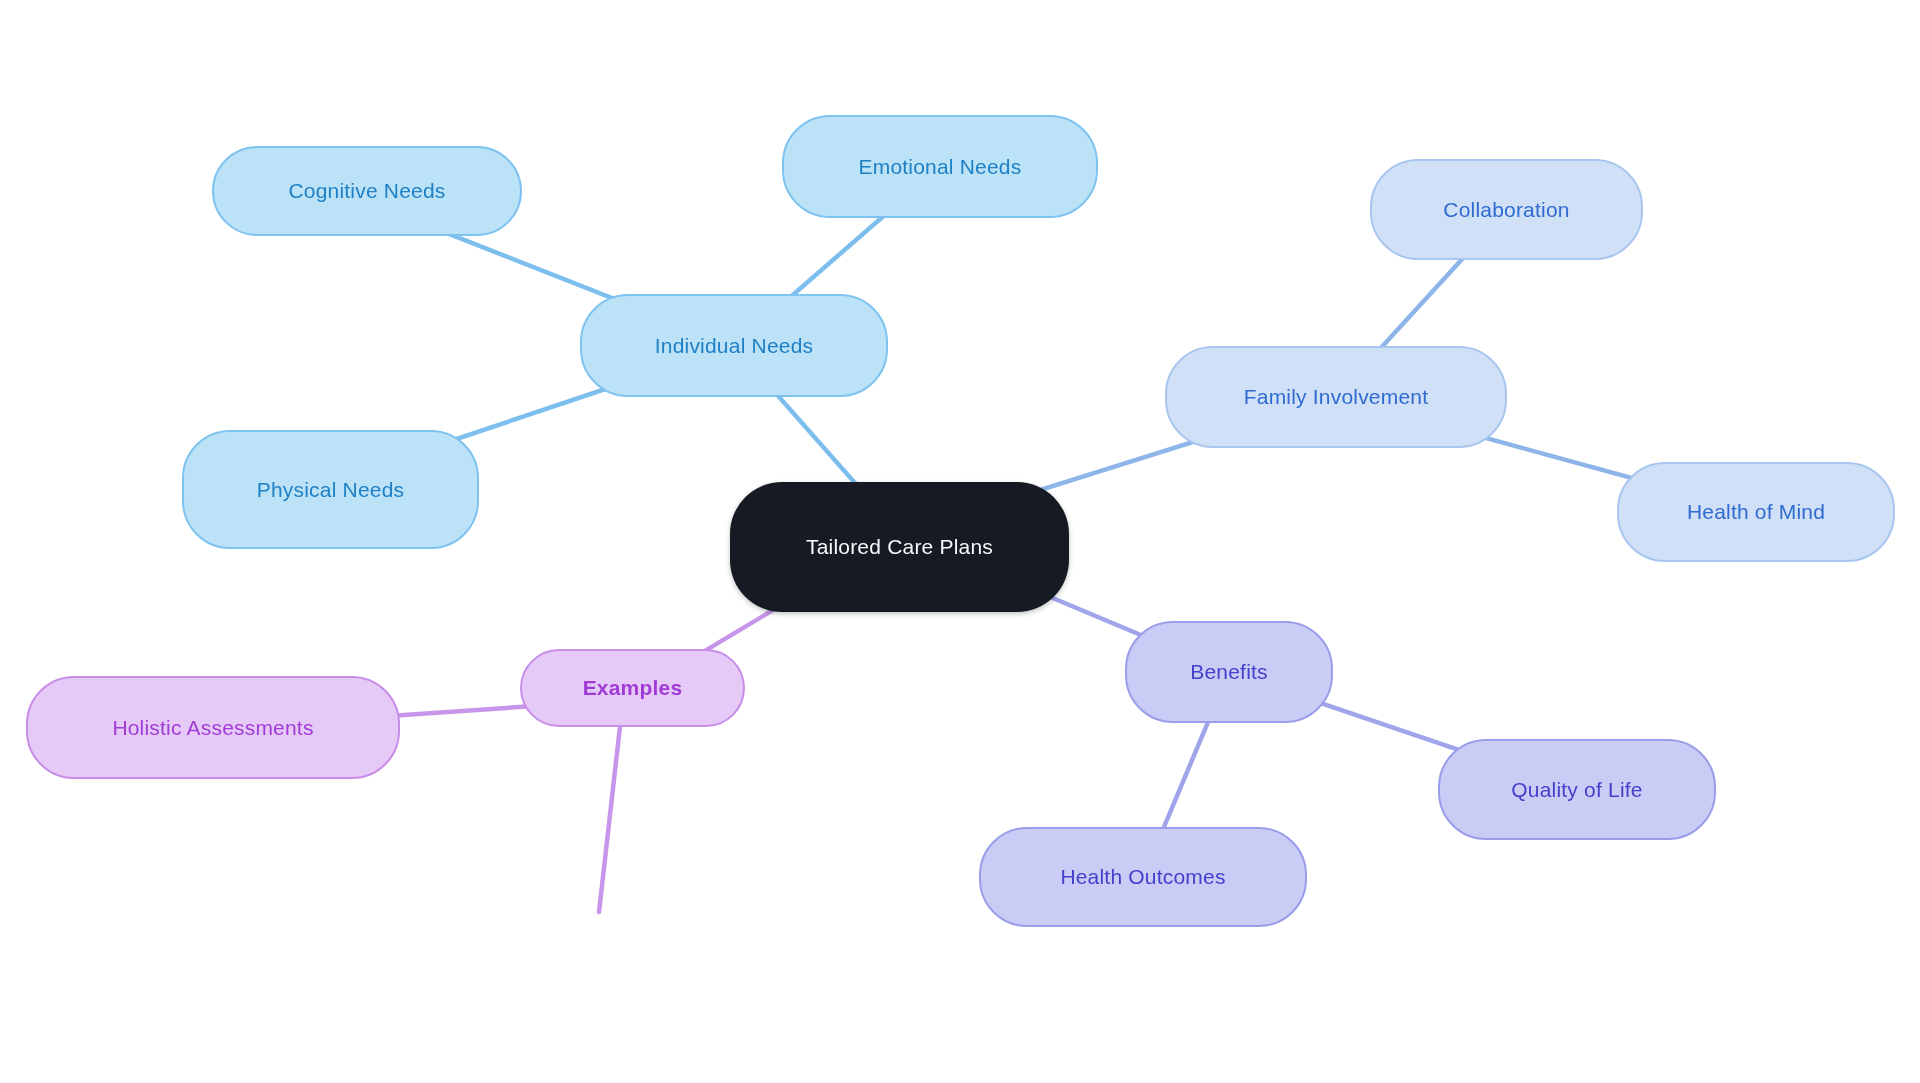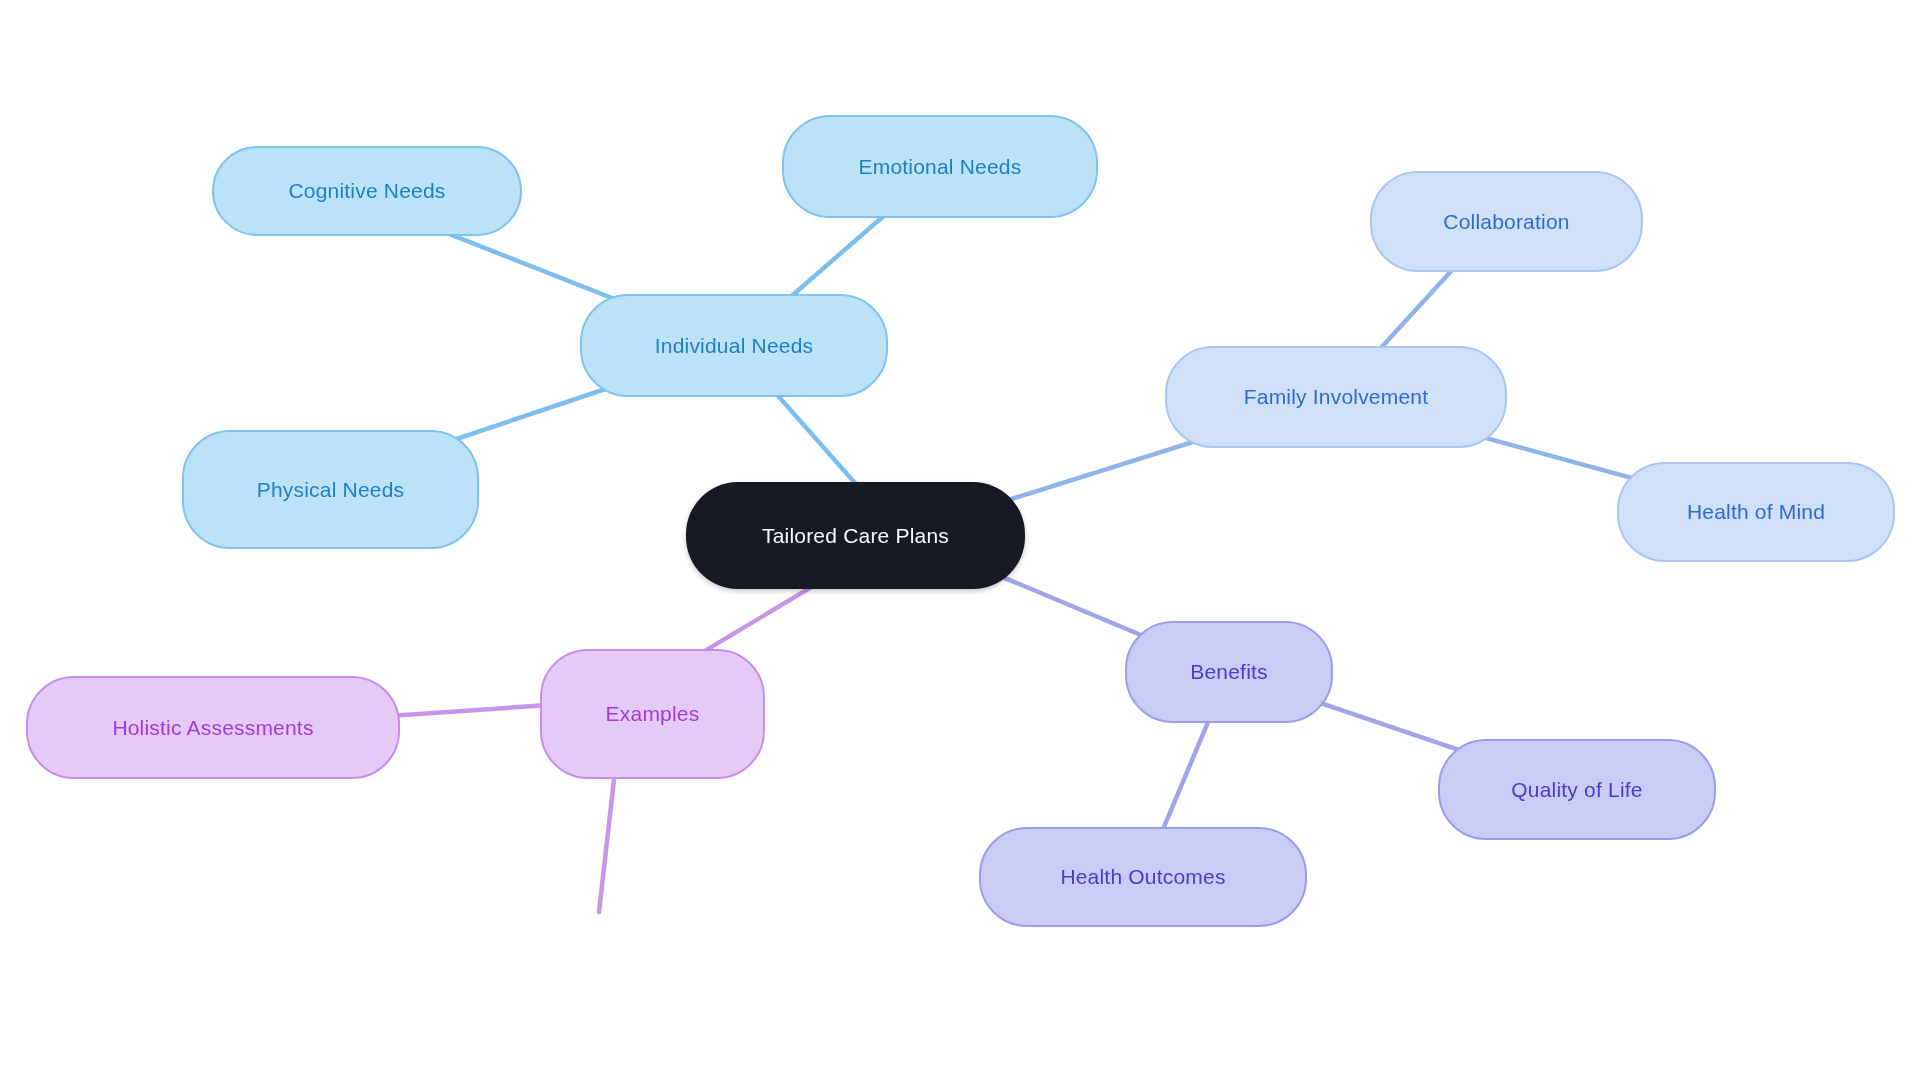--- a/index.html
+++ b/index.html
@@ -89,57 +89,57 @@
     <line class="edge-b2" x1="1336" y1="397" x2="1756" y2="512"></line>
     <line class="edge-b2" x1="1336" y1="397" x2="900" y2="534"></line>
     <line class="edge-b3" x1="1229" y1="672" x2="900" y2="534"></line>
     <line class="edge-b3" x1="1229" y1="672" x2="1143" y2="877"></line>
     <line class="edge-b3" x1="1229" y1="672" x2="1577" y2="790"></line>
     <line class="edge-b4" x1="623" y1="700" x2="900" y2="534"></line>
     <line class="edge-b4" x1="623" y1="700" x2="213" y2="728"></line>
     <line class="edge-b4" x1="623" y1="700" x2="599" y2="912"></line>
   </svg>
 
-  <div class="node node-root" style="left:686px; top:482px; width:339px; height:107px;">
+  <div class="node node-root" style="left:730px; top:482px; width:339px; height:130px;">
     <span class="node-label">Tailored Care Plans</span>
   </div>
 
   <div class="node node-b1" style="left:580px; top:294px; width:308px; height:103px;">
     <span class="node-label">Individual Needs</span>
   </div>
   <div class="node node-b1" style="left:212px; top:146px; width:310px; height:90px;">
     <span class="node-label">Cognitive Needs</span>
   </div>
   <div class="node node-b1" style="left:782px; top:115px; width:316px; height:103px;">
     <span class="node-label">Emotional Needs</span>
   </div>
   <div class="node node-b1" style="left:182px; top:430px; width:297px; height:119px;">
     <span class="node-label">Physical Needs</span>
   </div>
 
   <div class="node node-b2" style="left:1165px; top:346px; width:342px; height:102px;">
     <span class="node-label">Family Involvement</span>
   </div>
-  <div class="node node-b2" style="left:1370px; top:159px; width:273px; height:101px;margin-top:12px;">
+  <div class="node node-b2" style="left:1370px; top:159px; width:273px; height:101px;">
     <span class="node-label">Collaboration</span>
   </div>
   <div class="node node-b2" style="left:1617px; top:462px; width:278px; height:100px;">
     <span class="node-label">Health of Mind</span>
   </div>
 
   <div class="node node-b3" style="left:1125px; top:621px; width:208px; height:102px;">
     <span class="node-label">Benefits</span>
   </div>
   <div class="node node-b3" style="left:979px; top:827px; width:328px; height:100px;">
     <span class="node-label">Health Outcomes</span>
   </div>
   <div class="node node-b3" style="left:1438px; top:739px; width:278px; height:101px;">
     <span class="node-label">Quality of Life</span>
   </div>
 
-  <div class="node node-b4" style="left:540px; top:649px; width:225px; height:130px;">
+  <div class="node node-b4" style="left:520px; top:649px; width:225px; height:78px;font-weight:bold;">
     <span class="node-label">Examples</span>
   </div>
   <div class="node node-b4" style="left:26px; top:676px; width:374px; height:103px;">
     <span class="node-label">Holistic Assessments</span>
   </div>
 
 </div>
 
 </body></html>

